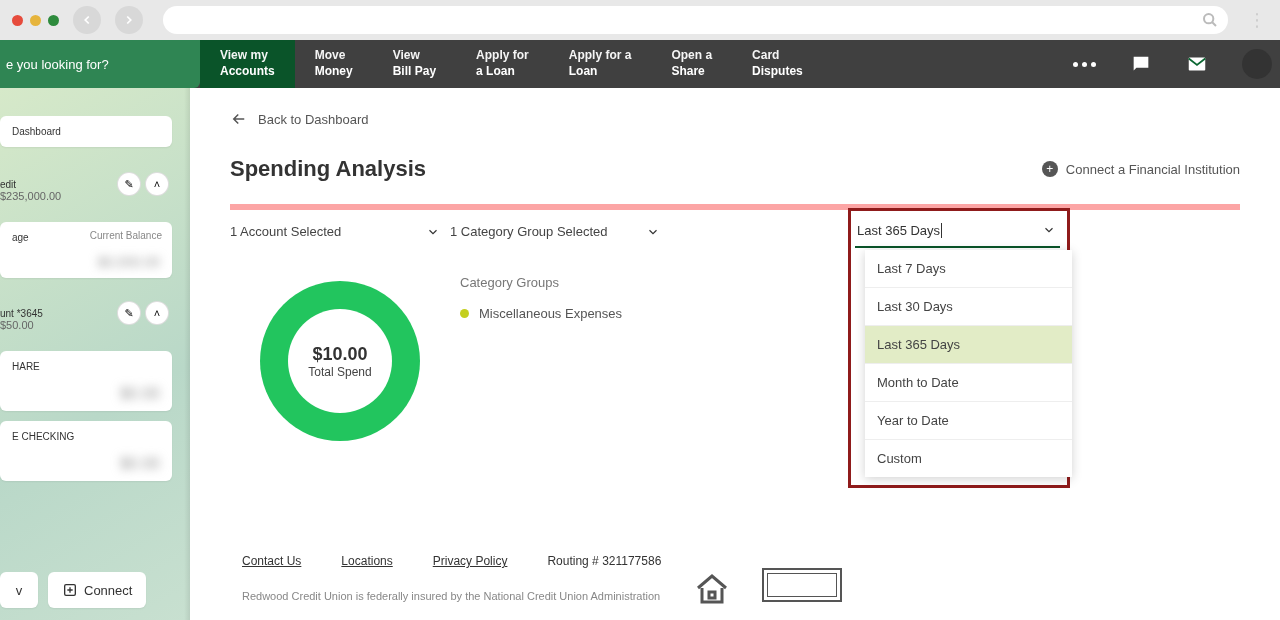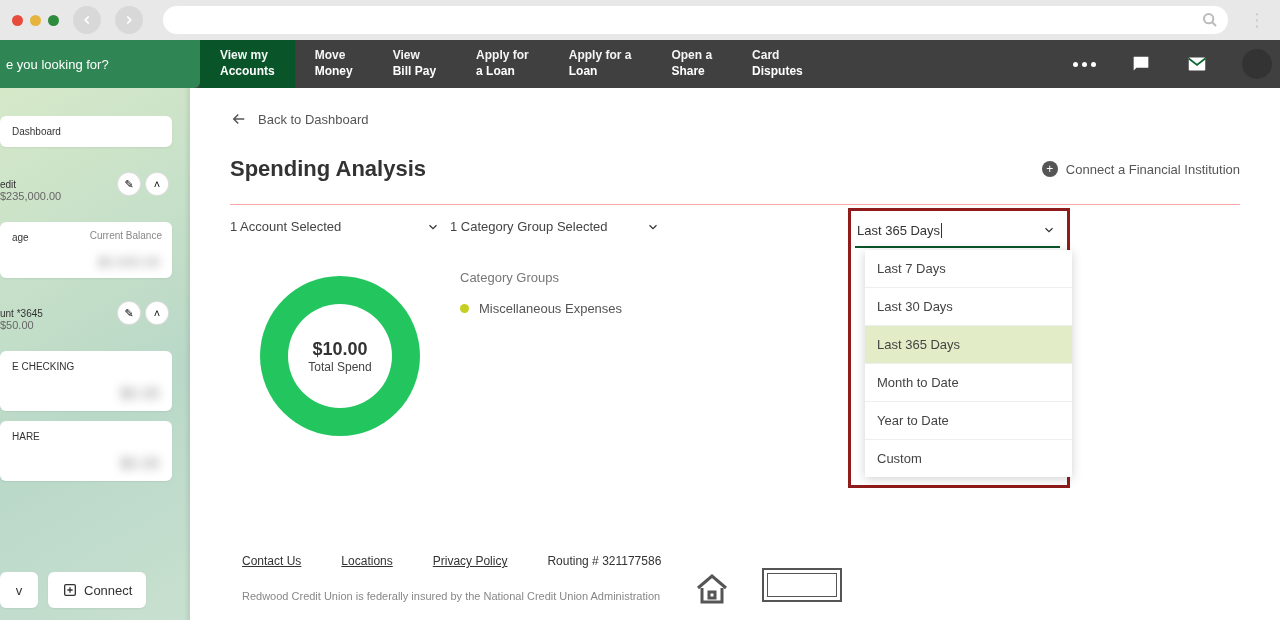--- a/index.html
+++ b/index.html
@@ -41,21 +41,21 @@
   .sb-balance-lbl { position:absolute; right:10px; top:8px; font-size:10px; color:#888; }
   .blur { filter: blur(5px); color:#999; }
   .pill-icons { position:absolute; right:4px; top:4px; display:flex; gap:6px; }
   .pill { width:22px; height:22px; border-radius:50%; background:#fff; display:flex; align-items:center; justify-content:center; box-shadow:0 0 0 1px #ddd; font-size:11px; }
   .sb-bottom { position:absolute; bottom:12px; left:0; right:12px; display:flex; gap:10px; padding-left:0;}
   .sb-btn { background:#fff; border-radius:6px; padding:10px 14px; font-size:13px; color:#333; display:flex; align-items:center; gap:6px; box-shadow:0 1px 2px rgba(0,0,0,.06); }
 
   .main { flex:1; background:#fff; padding: 22px 40px 0 40px; position:relative; overflow:hidden;}
   .back-link { display:flex; align-items:center; gap:10px; color:#555; font-size:13px; margin-bottom:28px;}
   h1.page-title { font-size:22px; font-weight:600; color:#333; }
-  .title-row { display:flex; align-items:center; justify-content:space-between; border-bottom:1px solid #fca5a5; padding-bottom:22px; margin-bottom:0;}
+  .title-row { display:flex; align-items:center; justify-content:space-between; border-bottom:6px solid #fca5a5; padding-bottom:22px; margin-bottom:0;}
   .connect { display:flex; align-items:center; gap:8px; color:#555; font-size:13px; }
   .plus-circle { width:16px; height:16px; border-radius:50%; background:#555; color:#fff; display:flex; align-items:center; justify-content:center; font-size:12px; line-height:1;}
 
   .filter-row { display:flex; }
   .filter { flex:0 0 220px; display:flex; align-items:center; justify-content:space-between; padding:14px 10px 14px 0; font-size:13px; color:#444; position:relative;}
   .filter:nth-child(2){ flex:0 0 220px; }
   .filter:nth-child(3){ flex:0 0 210px; }
   .chev { color:#555; }
 
   .body-row { display:flex; margin-top:10px; }
@@ -199,26 +199,26 @@
     <div class="sb-card plain" style="margin-top:20px;">
       <div class="pill-icons">
         <div class="pill">✎</div>
         <div class="pill">˄</div>
       </div>
       <div class="sb-title">unt *3645</div>
       <div class="sb-sub">$50.00</div>
     </div>
 
     <div class="sb-card" style="height:60px;">
+      <div class="sb-title">HARE</div>
+      <div class="blur" style="position:absolute; right:12px; bottom:8px; font-size:16px;">$0.00</div>
+    </div>
+
+    <div class="sb-card" style="height:60px;">
       <div class="sb-title">E CHECKING</div>
-      <div class="blur" style="position:absolute; right:12px; bottom:8px; font-size:16px;">$0.00</div>
-    </div>
-
-    <div class="sb-card" style="height:60px;">
-      <div class="sb-title">HARE</div>
       <div class="blur" style="position:absolute; right:12px; bottom:8px; font-size:16px;">$0.00</div>
     </div>
 
     <div class="sb-bottom">
       <div class="sb-btn" style="flex:0 0 38px; justify-content:center;">
         <span>v</span>
       </div>
       <div class="sb-btn">
         <svg width="16" height="16" viewBox="0 0 24 24" fill="none" stroke="#333" stroke-width="2">
             <rect x="4" y="4" width="16" height="16" rx="2"></rect>

